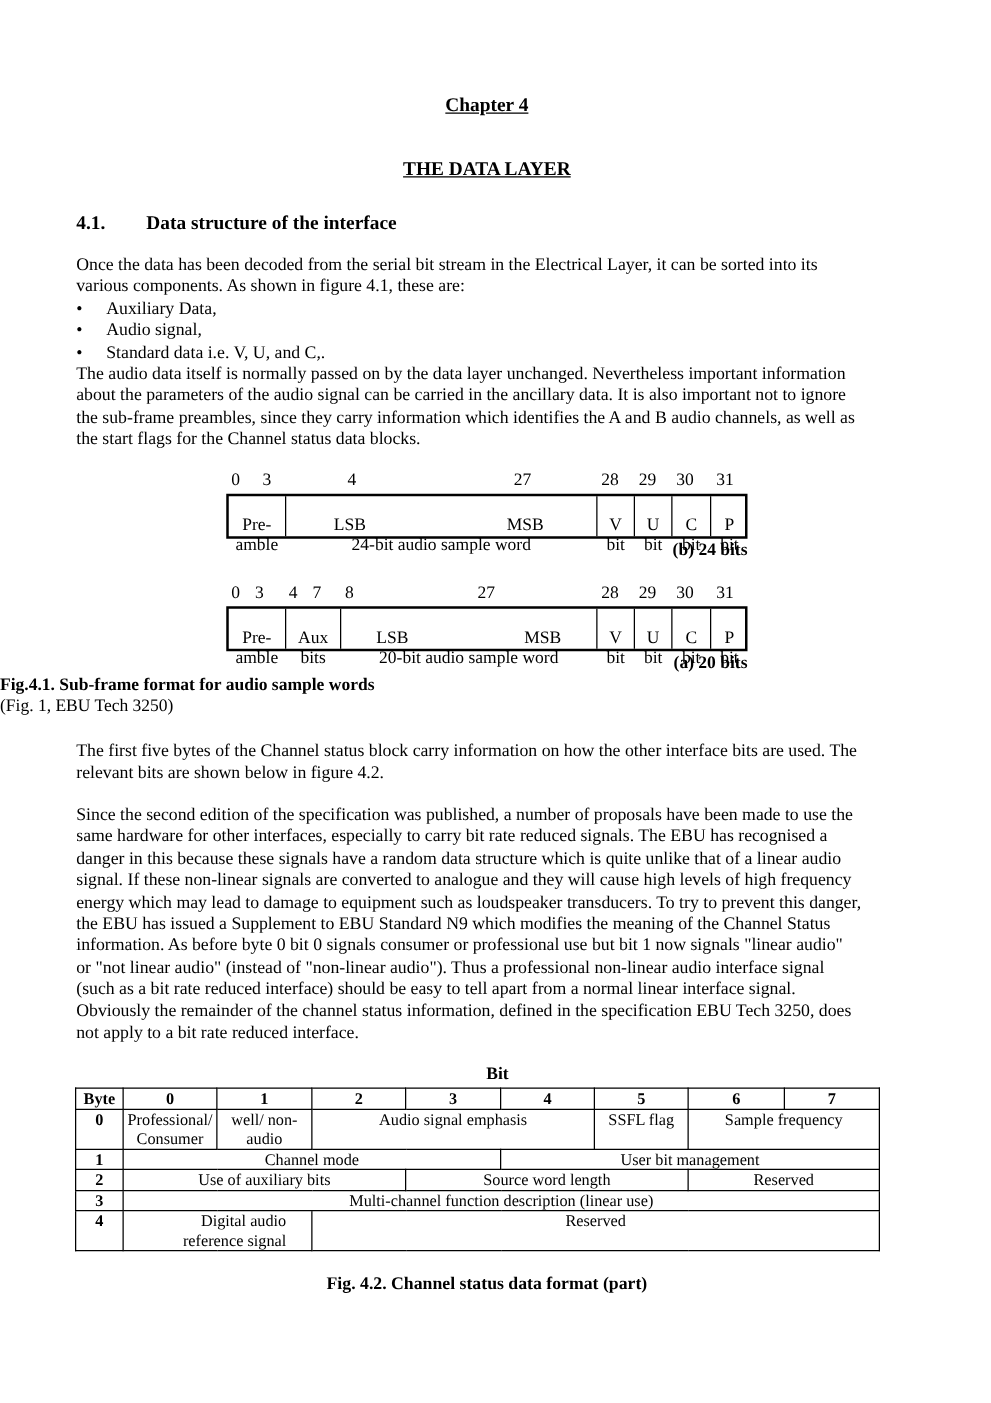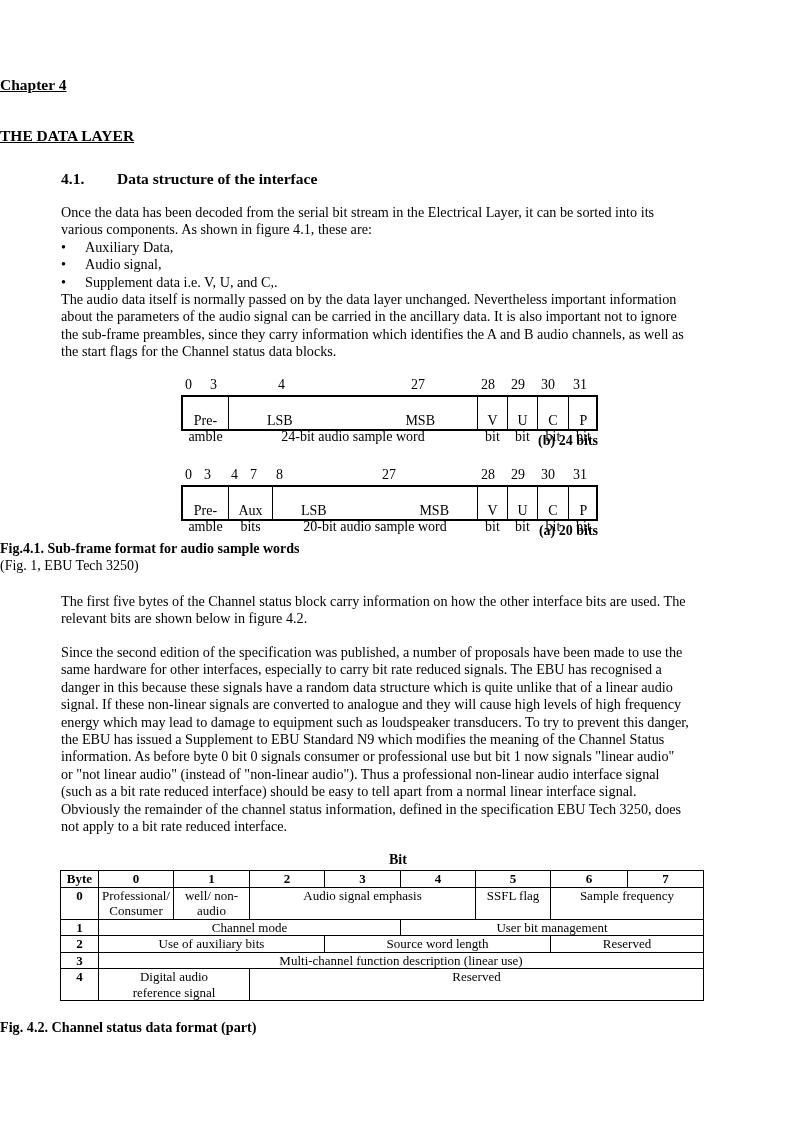--- a/index.html
+++ b/index.html
@@ -1,19 +1,19 @@
 <!DOCTYPE html>
 <html><head>
 <meta charset="utf-8">
 <style>
   html, body { margin:0; padding:0; background:#ffffff; }
   body { width:793px; height:1122px; position:relative; overflow:hidden;
          font-family:"Liberation Serif", "DejaVu Serif", serif; color:#000; font-size:14.2px; }
   .abs { position:absolute; }
-  .center { }
+  .center { text-align:center; }
   .chapter { top:76px; left:0; width:779px; font-weight:bold; font-size:15.5px; text-decoration:underline; }
   .part-title { top:127px; left:0; width:779px; font-weight:bold; font-size:15.5px; text-decoration:underline; }
   .sec-num { top:170px; left:61px; font-weight:bold; font-size:15.5px; }
   .sec-title { top:170px; left:117px; font-weight:bold; font-size:15.5px; }
   .para { left:61px; width:665px; line-height:17.4px; }
   .para p { margin:0; }
   ul.bullets { list-style:none; margin:0; padding:0; }
   ul.bullets li { position:relative; padding-left:24px; }
   ul.bullets li .dot { position:absolute; left:0; top:0; }
 
@@ -45,21 +45,21 @@
 <div class="abs center part-title">THE DATA LAYER</div>
 <div class="abs sec-num">4.1.</div>
 <div class="abs sec-title">Data structure of the interface</div>
 
 <div class="abs para" style="top:204px;">
   <p>Once the data has been decoded from the serial bit stream in the Electrical Layer, it can be sorted into its</p>
   <p>various components.  As shown in figure 4.1, these are:</p>
   <ul class="bullets">
     <li><span class="dot">•</span><span>Auxiliary Data,</span></li>
     <li><span class="dot">•</span><span>Audio signal,</span></li>
-    <li><span class="dot">•</span><span>Supplement data i.e. V, U, and C,.</span></li>
+    <li><span class="dot">•</span><span>Standard data i.e. V, U, and C,.</span></li>
   </ul>
   <p>The audio data itself is normally passed on by the data layer unchanged.  Nevertheless important information</p>
   <p>about the parameters of the audio signal can be carried in the ancillary data.  It is also important not to ignore</p>
   <p>the sub-frame preambles, since they carry information which identifies the A and B audio channels, as well as</p>
   <p>the start flags for the Channel status data blocks.</p>
 </div>
 
 <div class="fig" style="top:377px;">
   <div class="ticks">
     <span style="left:4px">0</span>
@@ -217,19 +217,19 @@
     <td colspan="3">Use of auxiliary bits</td>
     <td colspan="3">Source word length</td>
     <td colspan="2">Reserved</td>
   </tr>
   <tr>
     <td class="byte">3</td>
     <td colspan="8">Multi-channel function description (linear use)</td>
   </tr>
   <tr class="r4">
     <td class="byte">4</td>
-    <td colspan="2" style="padding:0 20px;">Digital audio reference signal</td>
+    <td colspan="2" style="padding:0 20px;text-align:right;">Digital audio reference signal</td>
     <td colspan="6">Reserved</td>
   </tr>
 </tbody>
   </table>
 
 <div class="abs center fig2cap">Fig. 4.2. Channel status data format (part)</div>
 
 </body></html>

